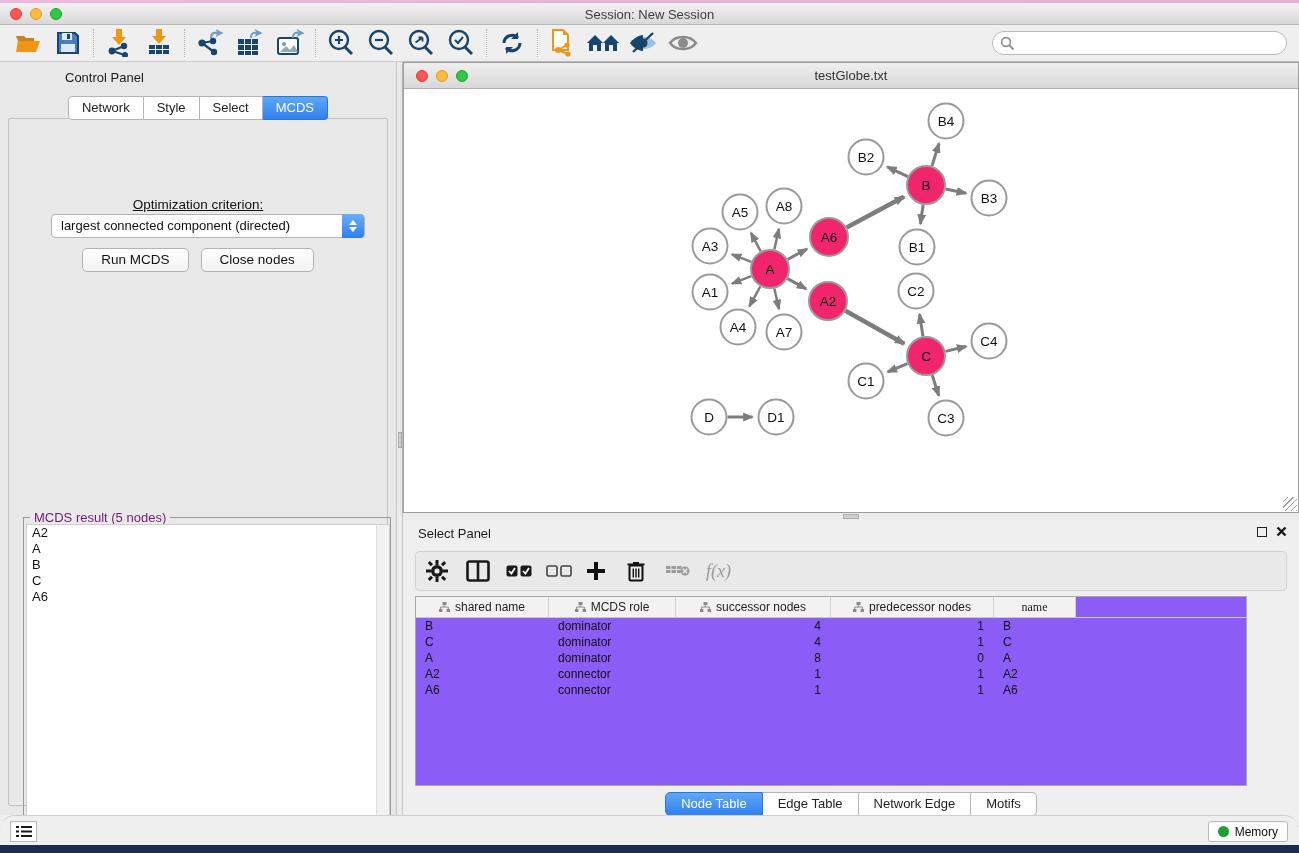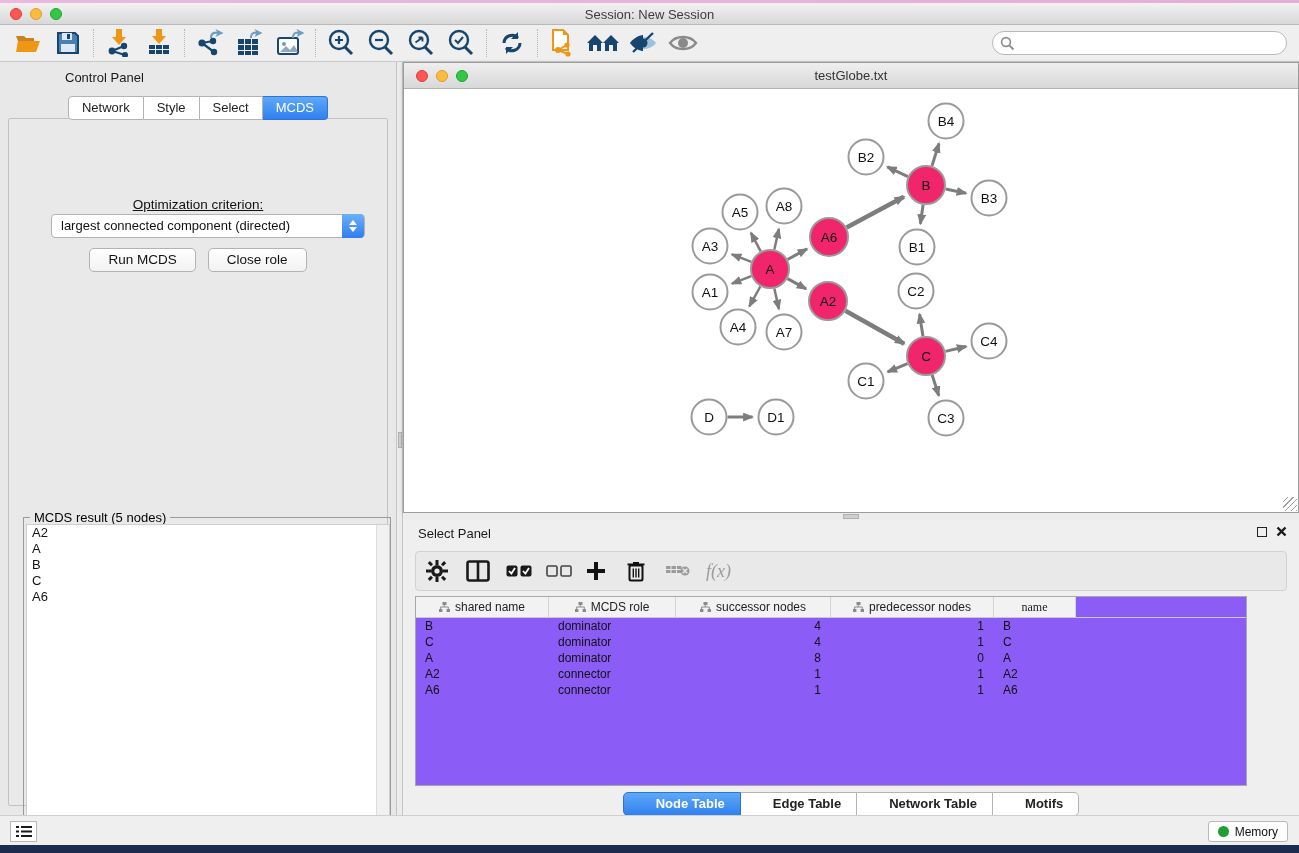--- a/index.html
+++ b/index.html
@@ -37,21 +37,21 @@
   .cp-tab:last-child { border-radius:0 4px 4px 0; }
   .cp-tab.active { background:linear-gradient(#5fa9f7,#2f80ef); border-color:#2d74d8; color:#fff; }
   .opt-label { position:absolute; left:0; top:78px; width:100%; text-align:center; font-size:13.5px; color:#111;text-decoration:underline; }
   .combo { position:absolute; left:42px; top:95px; width:314px; height:24px; background:#fff; border:1px solid #b3b3b3; border-radius:4px; font-size:13px; color:#111; line-height:22px; padding-left:9px; cursor:pointer; }
   .combo-step { position:absolute; right:0; top:-1px; width:22px; height:24px; border-radius:0 4px 4px 0; background:linear-gradient(#6cb0f8,#2f7df0); display:flex; flex-direction:column; align-items:center; justify-content:center; gap:2px; }
   .up-arr { width:0;height:0;border-left:4px solid transparent;border-right:4px solid transparent;border-bottom:5px solid #fff; }
   .dn-arr { width:0;height:0;border-left:4px solid transparent;border-right:4px solid transparent;border-top:5px solid #fff; }
   .cp-btnrow { position:absolute; left:0; top:129px; width:100%; display:flex; justify-content:center; gap:12px;align-items:center; }
   .btn { background:linear-gradient(#ffffff,#f2f2f2); border:1px solid #b3b3b3; border-radius:5px; font-size:13.5px; color:#111; padding:3px 18px 4px 18px; cursor:pointer; }
   .groupbox { position:absolute; left:14px; top:398px; width:368px; height:340px; border:1px solid #9a9a9a; }
-  .legend { position:absolute; left:6px; top:-8px; background:#e9e9e9; padding:0 4px; font-size:13px; color:#000000; }
+  .legend { position:absolute; left:6px; top:-8px; background:#e9e9e9; padding:0 4px; font-size:13px; color:#701a75; }
   .listbox { position:absolute; left:2px; top:6px; width:364px; height:332px; background:#fff; border:1px solid #cfcfcf; overflow:hidden; }
   .scrollstrip { position:absolute; right:0; top:0; width:13px; height:100%; background:#f1f1f1; border-left:1px solid #ddd; }
   .listitem { font-size:13px; color:#111; padding:0 0 0 5px; line-height:16px; cursor:default; }
 
   
   .vsplit { position:absolute; left:396px; top:62px; width:7px; height:753px; background:#ececec; border-left:1px solid #c4c4c4; border-right:1px solid #c4c4c4; cursor:col-resize; }
   .vgrip { position:absolute; left:1px; top:370px; width:4px; height:16px; background:#cfcfcf; border:1px solid #b0b0b0; }
   .hsplit { position:absolute; left:403px; top:513px; width:896px; height:7px; background:#ececec; cursor:row-resize; }
   .hgrip { position:absolute; left:440px; top:1px; width:16px; height:5px; background:#cfcfcf; border:1px solid #b0b0b0; }
 
@@ -70,27 +70,27 @@
   .tp-btn { width:36px; height:32px; display:flex; align-items:center; justify-content:flex-start; cursor:pointer; }
   .fx { font-family:"Liberation Serif", serif; font-style:italic; font-size:18px; color:#9b9b9b; cursor:default; }
   .dtable { position:absolute; left:12px; top:76px; width:832px; height:190px; background:#8b5cf6; border:1px solid #a8a8a8; overflow:hidden; }
   .thead { display:flex; height:21px; border-bottom:1px solid #c8c8c8; }
   .th { background:#f2f2f2; border-right:1px solid #d2d2d2; display:flex; align-items:center; justify-content:center; gap:5px; font-size:12px; color:#222; cursor:pointer; }
   .trow { display:flex; height:16px; }
   .td { font-size:12px; color:#111; line-height:16px; white-space:nowrap; overflow:hidden; }
   .td.left { padding-left:9px; text-align:left; }
   .td.right { padding-right:10px; text-align:right; }
   .tp-tabs { position:absolute; left:0; top:272px; width:100%; display:flex; justify-content:center; }
-  .tp-tab { font-size:13px; padding:3px 15px 4px 32px; background:#fff; border:1px solid #b4b4b4; border-left:none; color:#222; cursor:pointer;font-weight:bold; }
+  .tp-tab { font-size:13px; padding:3px 15px 4px 15px; background:#fff; border:1px solid #b4b4b4; border-left:none; color:#222; cursor:pointer; }
   .tp-tab:first-child { border-left:1px solid #b4b4b4; border-radius:5px 0 0 5px; }
   .tp-tab:last-child { border-radius:0 5px 5px 0; }
   .tp-tab.active { background:linear-gradient(#5fa9f7,#2f80ef); border-color:#2d74d8; color:#fff; }
 
   
-  .statusbar { position:absolute; left:0; top:815px; width:100%; height:30px; background:#efefef; border-top:1px solid #cfcfcf; }
+  .statusbar { position:absolute; left:0; top:815px; width:100%; height:30px; background:#efefef; border-top:1px solid #cfcfcf;border-radius:15px; }
   .listbtn { position:absolute; left:10px; top:5px; width:27px; height:21px; background:#fdfdfd; border:1px solid #b9b9b9; display:flex; align-items:center; justify-content:center; cursor:pointer; }
   .membtn { position:absolute; right:11px; top:5px; height:21px; background:#fdfdfd; border:1px solid #b9b9b9; border-radius:3px; display:flex; align-items:center; gap:6px; padding:0 9px; font-size:12px; color:#111; cursor:pointer; }
   .memdot { width:11px; height:11px; border-radius:50%; background:#1e9e34; }
   .bottomstrip { position:absolute; left:0; top:845px; width:100%; height:8px; background:#1c2b4e; }
   svg { display:block; }
 </style>
 </head>
 <body>
 
 <div class="app">
@@ -277,21 +277,21 @@
       <div class="opt-label">Optimization criterion:</div>
       <div class="combo">
         <span>largest connected component (directed)</span>
         <div class="combo-step">
             <div class="up-arr"></div>
             <div class="dn-arr"></div>
           </div>
       </div>
       <div class="cp-btnrow">
         <button class="btn">Run MCDS</button>
-        <button class="btn">Close role</button>
+        <button class="btn">Close nodes</button>
       </div>
       <div class="groupbox">
         <div class="legend">MCDS result (5 nodes)</div>
         <div class="listbox">
           <div id="result-items">
               <div class="listitem">A2</div>
               <div class="listitem">A</div>
               <div class="listitem">B</div>
               <div class="listitem">C</div>
               <div class="listitem">A6</div>
@@ -598,21 +598,21 @@
             <div class="td left" style="width: 127px;">connector</div>
             <div class="td right" style="width: 155px;">1</div>
             <div class="td right" style="width: 163px;">1</div>
             <div class="td left" style="width: 82px;">A6</div>
           </div>
         </div>
     </div>
     <div class="tp-tabs" id="tp-tabs">
         <div class="tp-tab active">Node Table</div>
         <div class="tp-tab">Edge Table</div>
-        <div class="tp-tab">Network Table</div>
+        <div class="tp-tab">Network Edge</div>
         <div class="tp-tab">Motifs</div>
       </div>
   </div>
 
   <div class="statusbar">
     <div class="listbtn">
       <svg width="16" height="13" viewBox="0 0 16 13">
           <g stroke="#1a1a1a" stroke-width="2">
             <path d="M0 2 h3 M5 2 h11"></path>
             <path d="M0 6.5 h3 M5 6.5 h11"></path>

